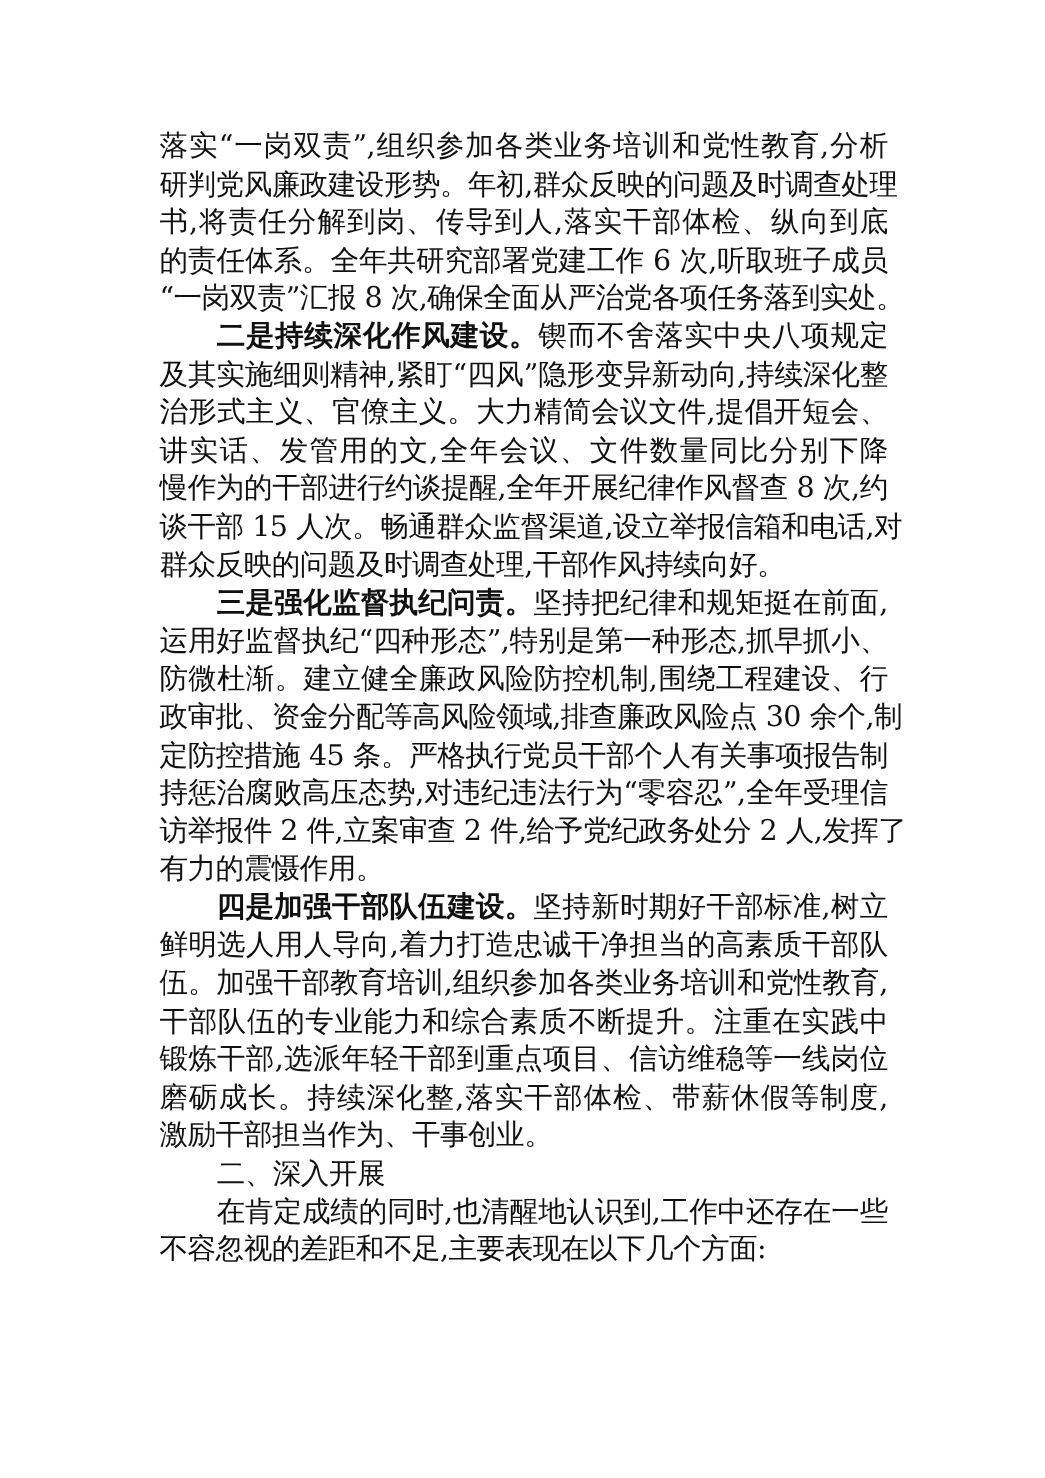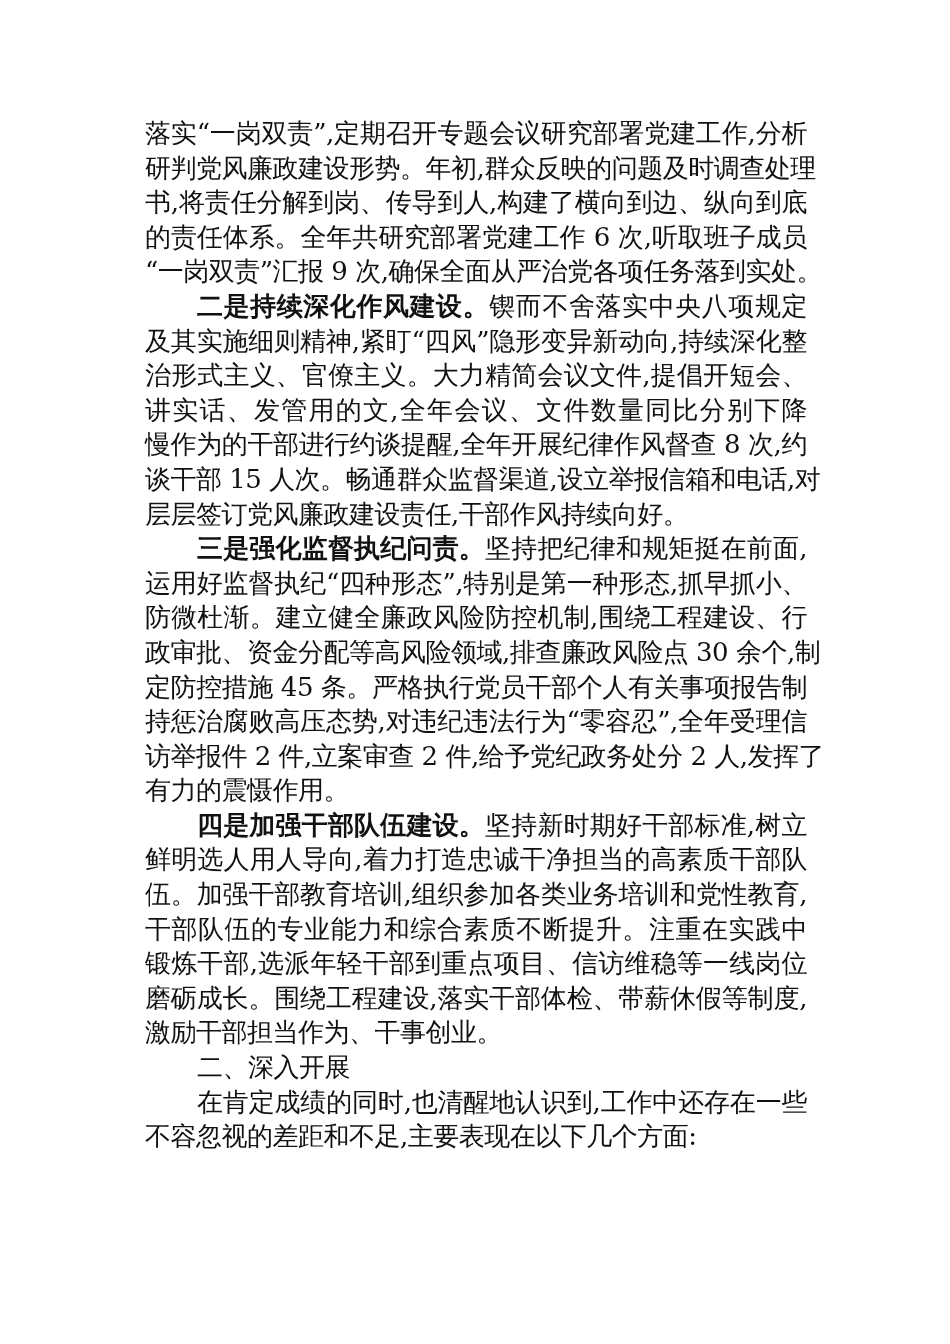--- a/index.html
+++ b/index.html
@@ -17,55 +17,55 @@
   .line.last { text-align-last:left; }
   .bold { font-weight:bold; }
 </style>
 </head>
 <body>
 
 <div class="page">
   <div class="text-block">
 
     <div>
-      <div class="line">落实“一岗双责”,定期召开专题会议研究部署党建工作,分析</div>
+      <div class="line">落实“一岗双责”,组织参加各类业务培训和党性教育,分析</div>
       <div class="line">研判党风廉政建设形势。年初,群众反映的问题及时调查处理</div>
-      <div class="line">书,将责任分解到岗、传导到人,构建了横向到边、纵向到底</div>
+      <div class="line">书,将责任分解到岗、传导到人,落实干部体检、纵向到底</div>
       <div class="line">的责任体系。全年共研究部署党建工作 6 次,听取班子成员</div>
-      <div class="line">“一岗双责”汇报 9 次,确保全面从严治党各项任务落到实处。</div>
+      <div class="line">“一岗双责”汇报 8 次,确保全面从严治党各项任务落到实处。</div>
     </div>
 
     <div>
       <div class="line indent"><span class="bold">二是持续深化作风建设。</span><span>锲而不舍落实中央八项规定</span></div>
       <div class="line">及其实施细则精神,紧盯“四风”隐形变异新动向,持续深化整</div>
       <div class="line">治形式主义、官僚主义。大力精简会议文件,提倡开短会、</div>
       <div class="line">讲实话、发管用的文,全年会议、文件数量同比分别下降</div>
       <div class="line">慢作为的干部进行约谈提醒,全年开展纪律作风督查 8 次,约</div>
       <div class="line">谈干部 15 人次。畅通群众监督渠道,设立举报信箱和电话,对</div>
-      <div class="line last">层层签订党风廉政建设责任,干部作风持续向好。</div>
+      <div class="line last">群众反映的问题及时调查处理,干部作风持续向好。</div>
     </div>
 
     <div>
       <div class="line indent"><span class="bold">三是强化监督执纪问责。</span><span>坚持把纪律和规矩挺在前面,</span></div>
       <div class="line">运用好监督执纪“四种形态”,特别是第一种形态,抓早抓小、</div>
       <div class="line">防微杜渐。建立健全廉政风险防控机制,围绕工程建设、行</div>
       <div class="line">政审批、资金分配等高风险领域,排查廉政风险点 30 余个,制</div>
       <div class="line">定防控措施 45 条。严格执行党员干部个人有关事项报告制</div>
       <div class="line">持惩治腐败高压态势,对违纪违法行为“零容忍”,全年受理信</div>
       <div class="line">访举报件 2 件,立案审查 2 件,给予党纪政务处分 2 人,发挥了</div>
       <div class="line last">有力的震慑作用。</div>
     </div>
 
     <div>
       <div class="line indent"><span class="bold">四是加强干部队伍建设。</span><span>坚持新时期好干部标准,树立</span></div>
       <div class="line">鲜明选人用人导向,着力打造忠诚干净担当的高素质干部队</div>
       <div class="line">伍。加强干部教育培训,组织参加各类业务培训和党性教育,</div>
       <div class="line">干部队伍的专业能力和综合素质不断提升。注重在实践中</div>
       <div class="line">锻炼干部,选派年轻干部到重点项目、信访维稳等一线岗位</div>
-      <div class="line">磨砺成长。围绕工程建设,落实干部体检、带薪休假等制度,</div>
+      <div class="line">磨砺成长。持续深化整,落实干部体检、带薪休假等制度,</div>
       <div class="line last">激励干部担当作为、干事创业。</div>
     </div>
 
     <div class="line indent last">二、深入开展</div>
 
     <div>
       <div class="line indent">在肯定成绩的同时,也清醒地认识到,工作中还存在一些</div>
       <div class="line last">不容忽视的差距和不足,主要表现在以下几个方面:</div>
     </div>
 

